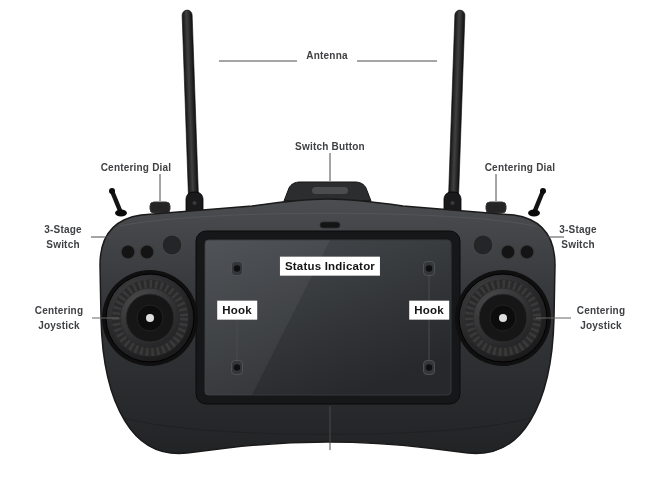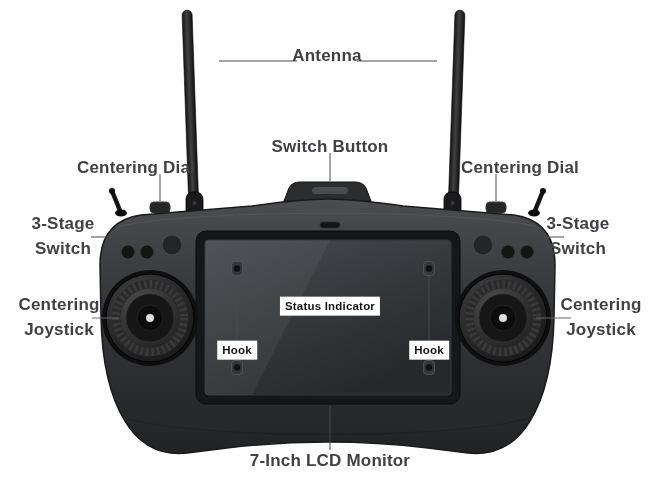--- a/index.html
+++ b/index.html
@@ -3,26 +3,26 @@
 <meta charset="utf-8">
 <style>
   html, body { margin:0; padding:0; background:#ffffff; }
   .stage {
     position:relative; width:655px; height:500px; background:#ffffff;
     font-family:"Liberation Sans", sans-serif; overflow:hidden;
   }
   .stage svg { position:absolute; left:0; top:0; }
   .callout {
     position:absolute; transform:translate(-50%,-50%);
-    font-size:17px; font-weight:bold; color:#3f4144;
+    font-size:10px; font-weight:bold; color:#3f4144;
     text-align:center; line-height:1.45; letter-spacing:.2px; white-space:nowrap;
     z-index:5;
   }
   .callout.on-screen {
-    background:#ffffff; color:#141414; padding:1px 5px; font-size:11.5px;margin-top:40px;
+    background:#ffffff; color:#141414; padding:1px 5px; font-size:11.5px;
   }
 </style>
 </head>
 <body>
 
 <div class="stage">
 
   <svg width="655" height="500" viewBox="0 0 655 500" role="img">
     <defs>
       <linearGradient id="bodyGrad" x1="0" y1="0" x2="0" y2="1">
@@ -175,15 +175,14 @@
 
   <div class="callout" style="left:59px; top:318px;">
     <span>Centering</span><br>
     <span>Joystick</span>
   </div>
   <div class="callout" style="left:601px; top:318px;">
     <span>Centering</span><br>
     <span>Joystick</span>
   </div>
 
-  <div class="callout" style="left:330px; top:461px;">7-Inch LCD Monitor</div>
 
 </div>
 
 </body></html>

